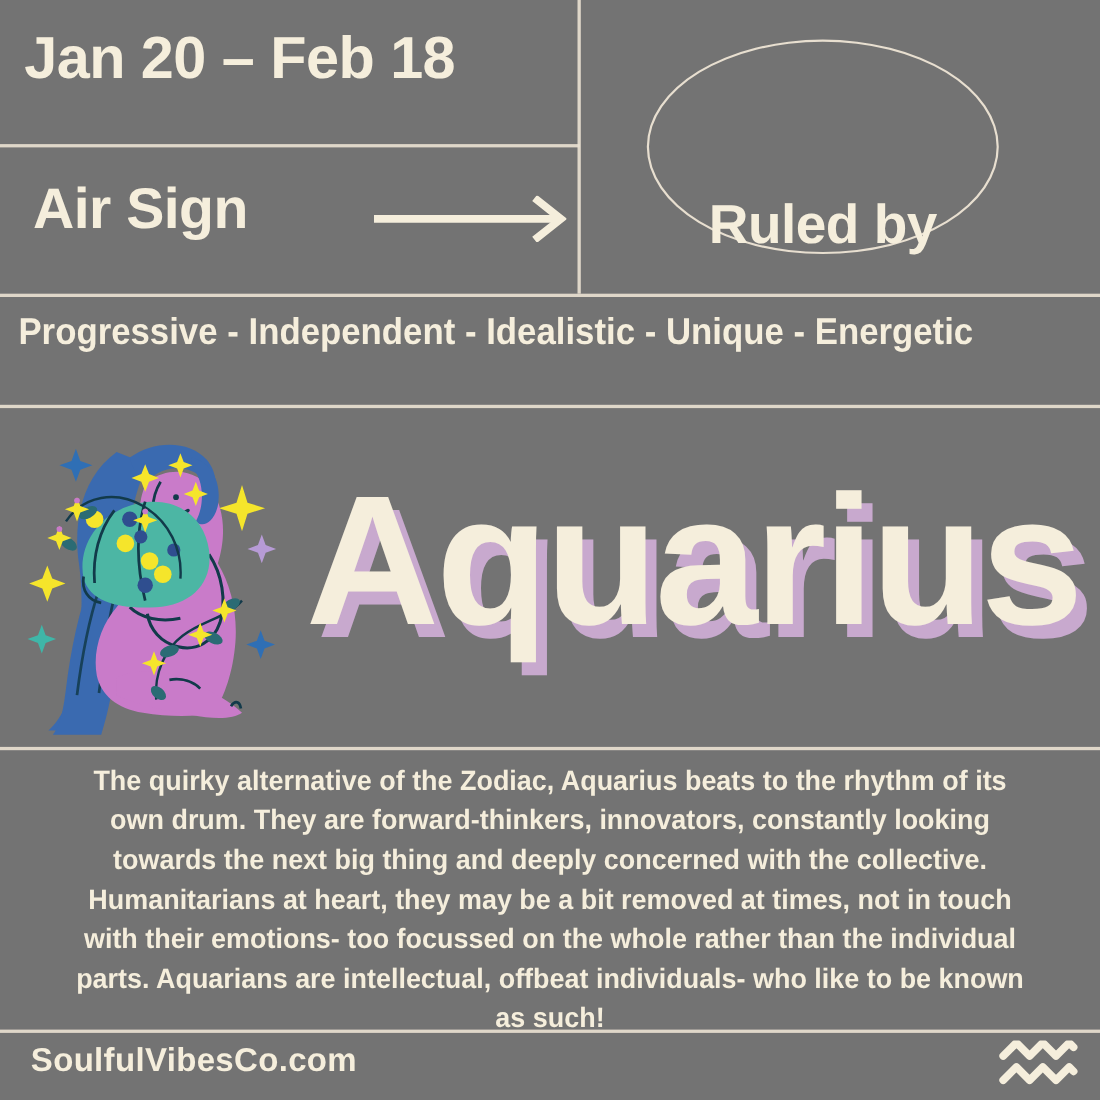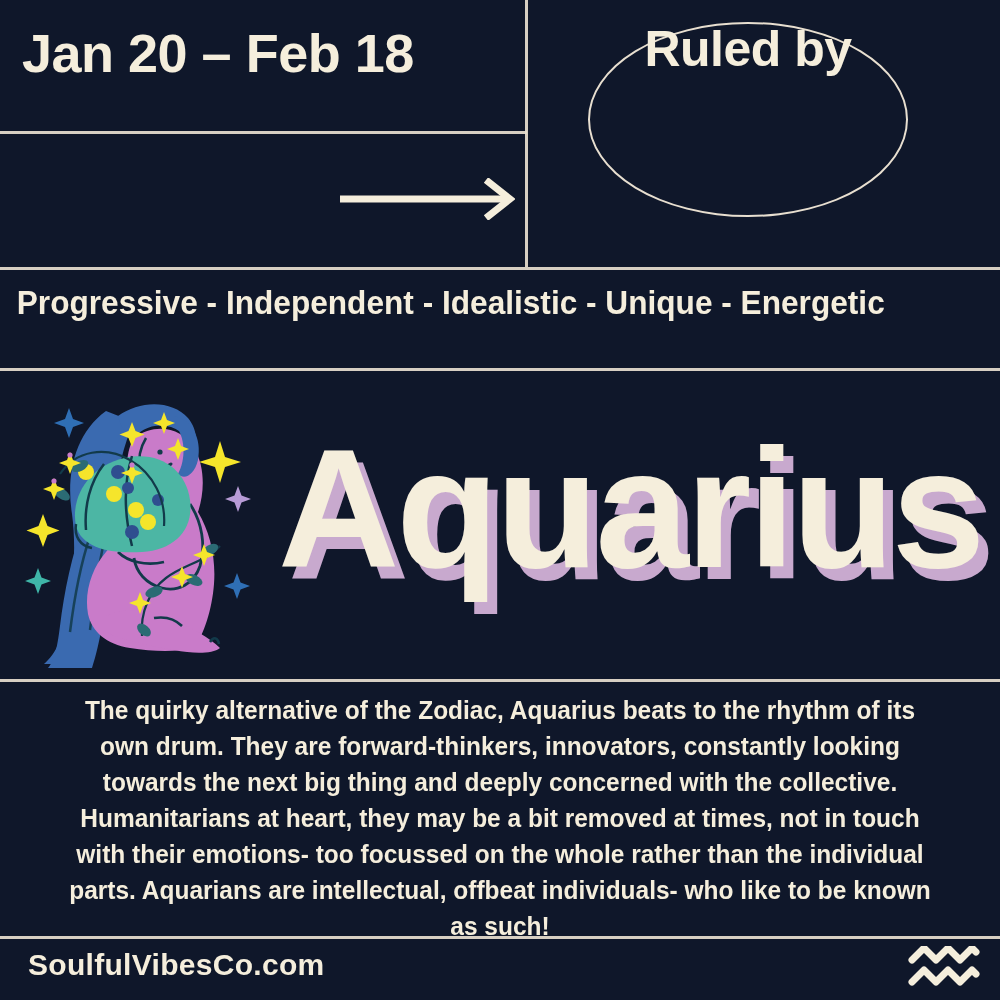--- a/index.html
+++ b/index.html
@@ -5,21 +5,21 @@
   * { margin:0; padding:0; box-sizing:border-box; }
   html,body{ width:1000px; height:1000px; }
   body{
     background:#863C7E;
     font-family:"Liberation Sans", sans-serif;
     overflow:hidden;
     position:relative;
   }
   .card{
     position:absolute; inset:0;
-    background:#0f172a;
+    background:#737373;
     color:#F5EEDC;
   }
 
   
   .hr{
     position:absolute; left:0; width:1000px; height:3px;
     background:#E8DFD0; opacity:.92;
   }
   .vr{
     position:absolute; width:3px; background:#E8DFD0; opacity:.92;
@@ -40,25 +40,25 @@
   }
 
   
   .arrow{
     position:absolute; left:340px; top:178px;
     width:175px; height:42px;
   }
 
   
   .ellipse{
-    position:absolute; left:588px; top:22px;
+    position:absolute; left:588px; top:36px;
     width:320px; height:195px;
     border:2.5px solid #E8DFD0;
     border-radius:50%;
-    display:flex; align-items:flex-start; justify-content:center;
+    display:flex; align-items:flex-end; justify-content:center;
   }
   .ellipse-text{
     font-size:50px; font-weight:700; line-height:1.0;
     text-align:center; color:#F5EEDC; letter-spacing:-0.5px;
   }
 
   
   .traits{
     position:absolute; left:0; top:283px; width:1000px;
     text-align:left; padding-left:18px;
@@ -112,20 +112,21 @@
 </style>
 </head>
 <body>
 
 <div class="card">
 
   <div class="dates">Jan 20 – Feb 18</div>
 
   <div class="hr" style="top:131px; width:527px;"></div>
 
+  <div class="airsign">Air Sign</div>
 
   <div class="arrow">
     <svg width="175" height="42" viewBox="0 0 175 42">
       <line x1="0" y1="21" x2="166" y2="21" stroke="#F5EEDC" stroke-width="7"></line>
       <polyline points="146,2 170,21 146,40" fill="none" stroke="#F5EEDC" stroke-width="7" stroke-linecap="butt" stroke-linejoin="miter"></polyline>
     </svg>
   </div>
 
   <div class="vr" style="left:525px; top:0; height:267px;"></div>
 

